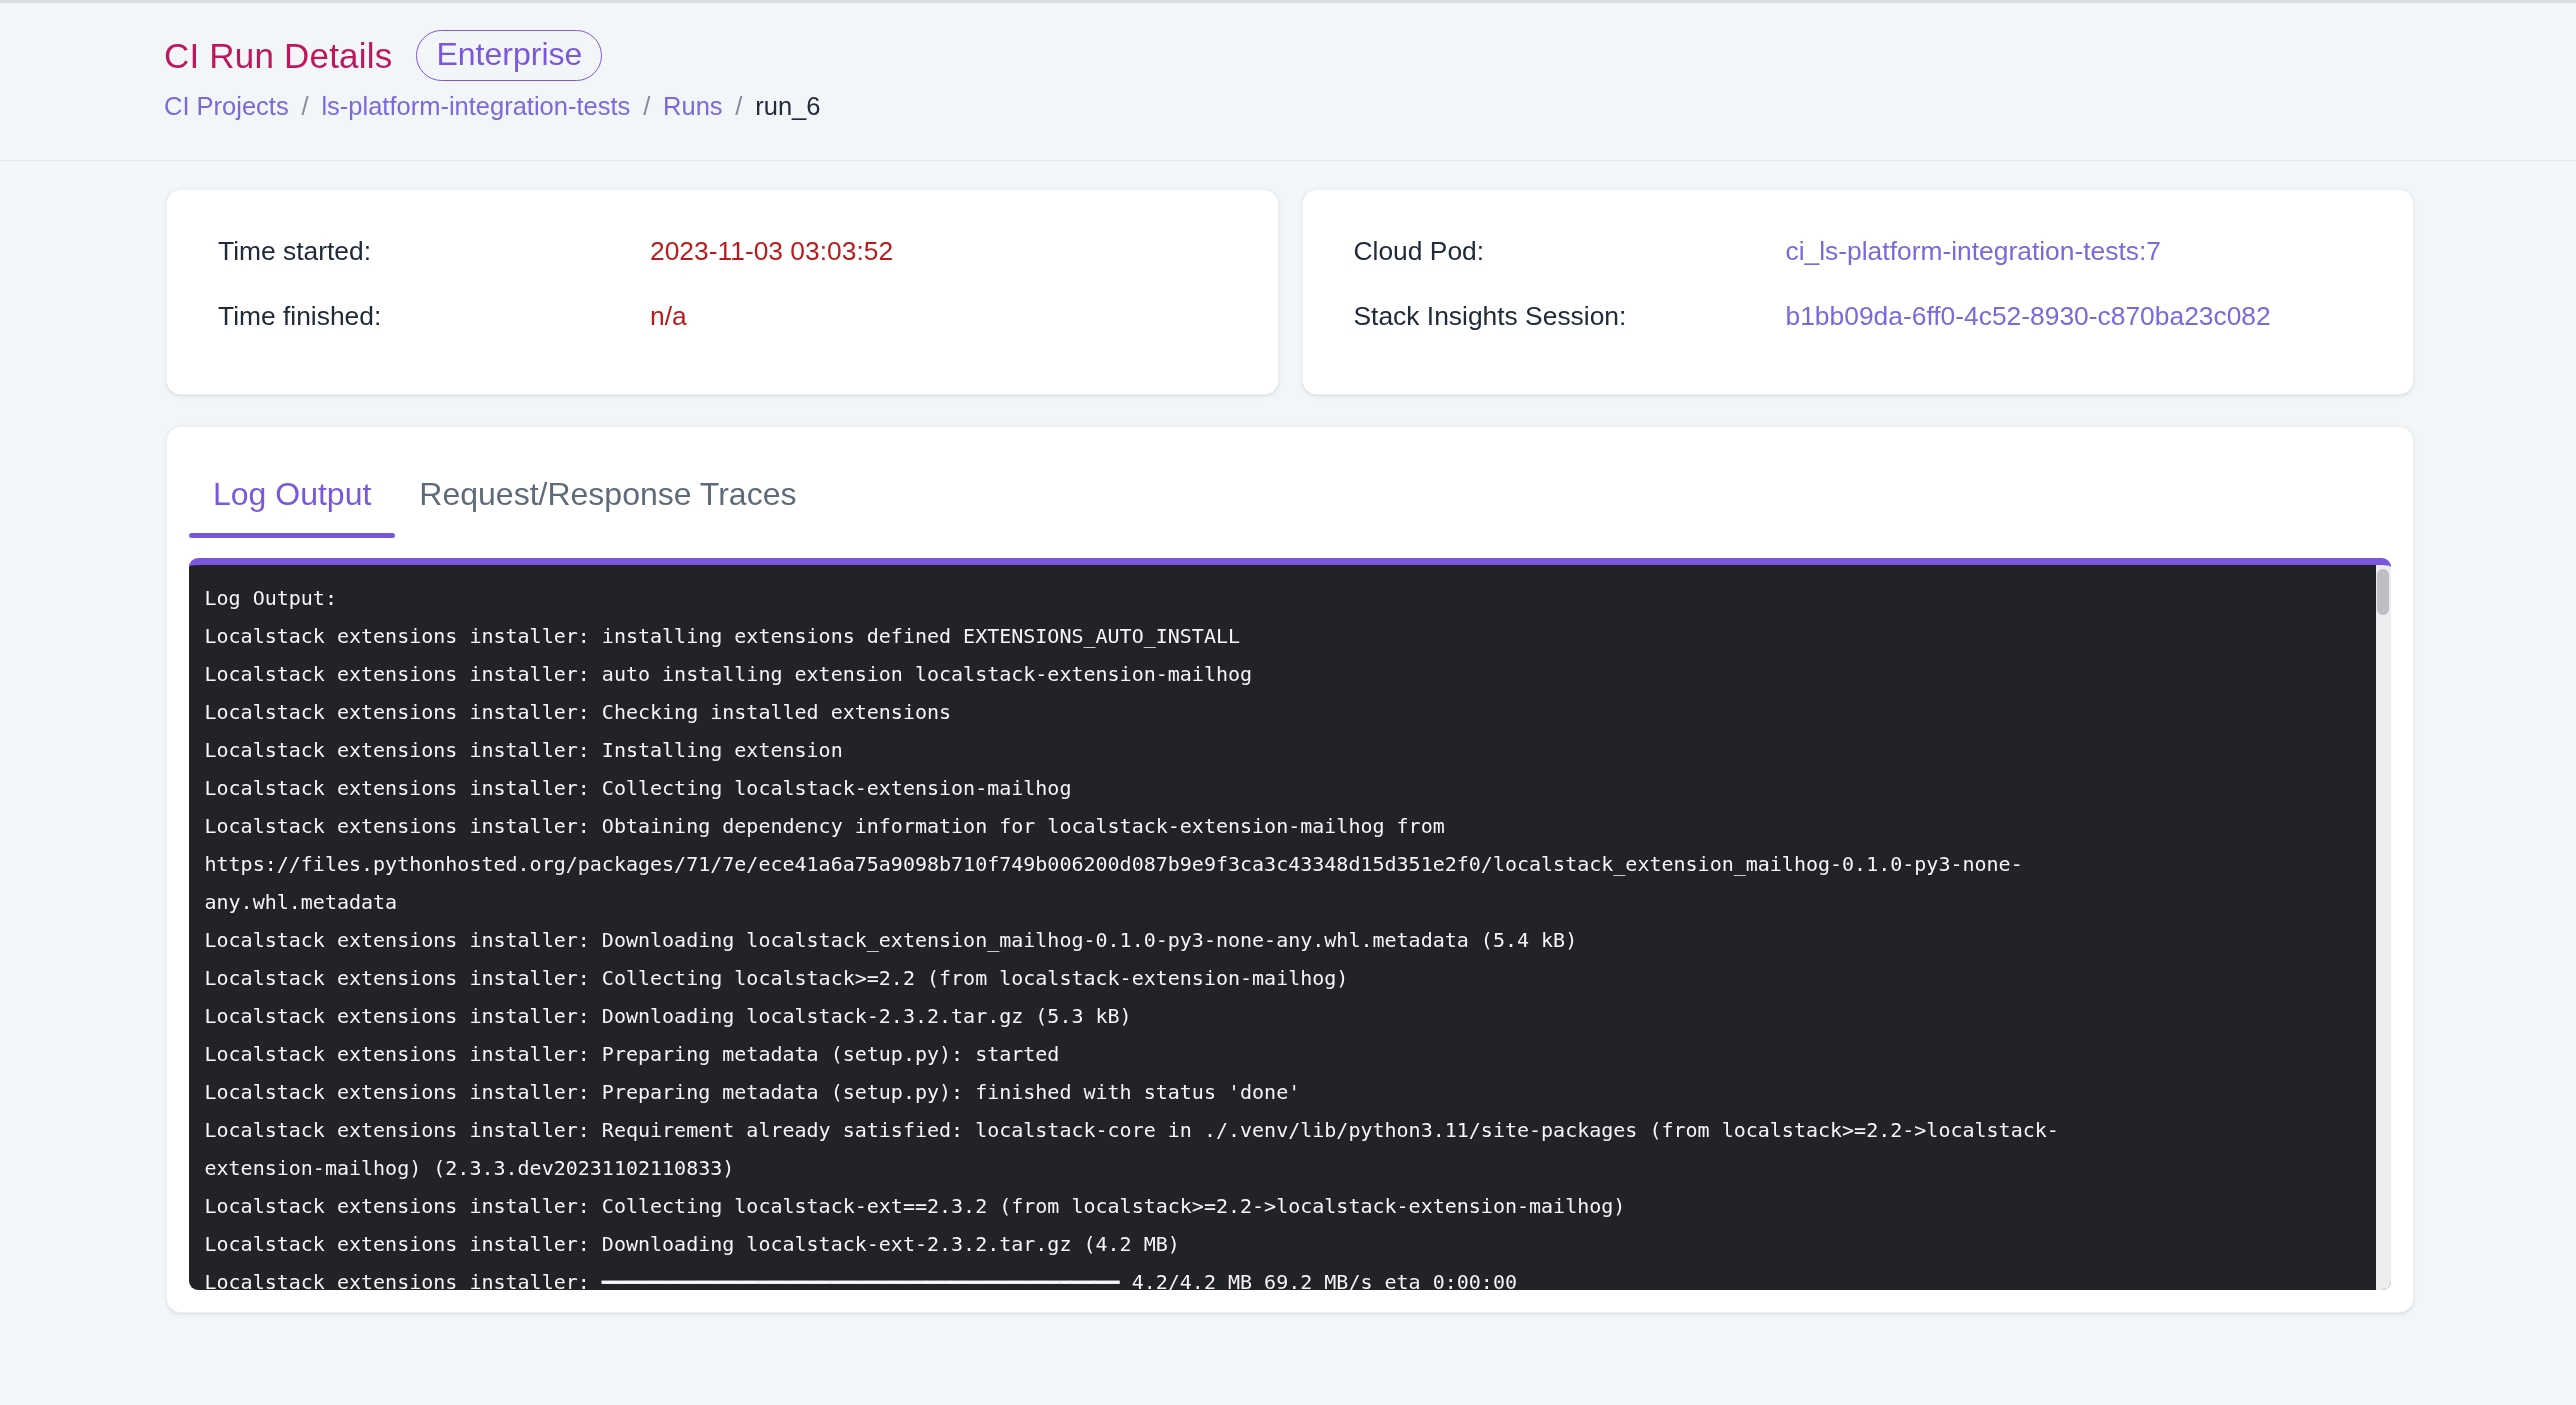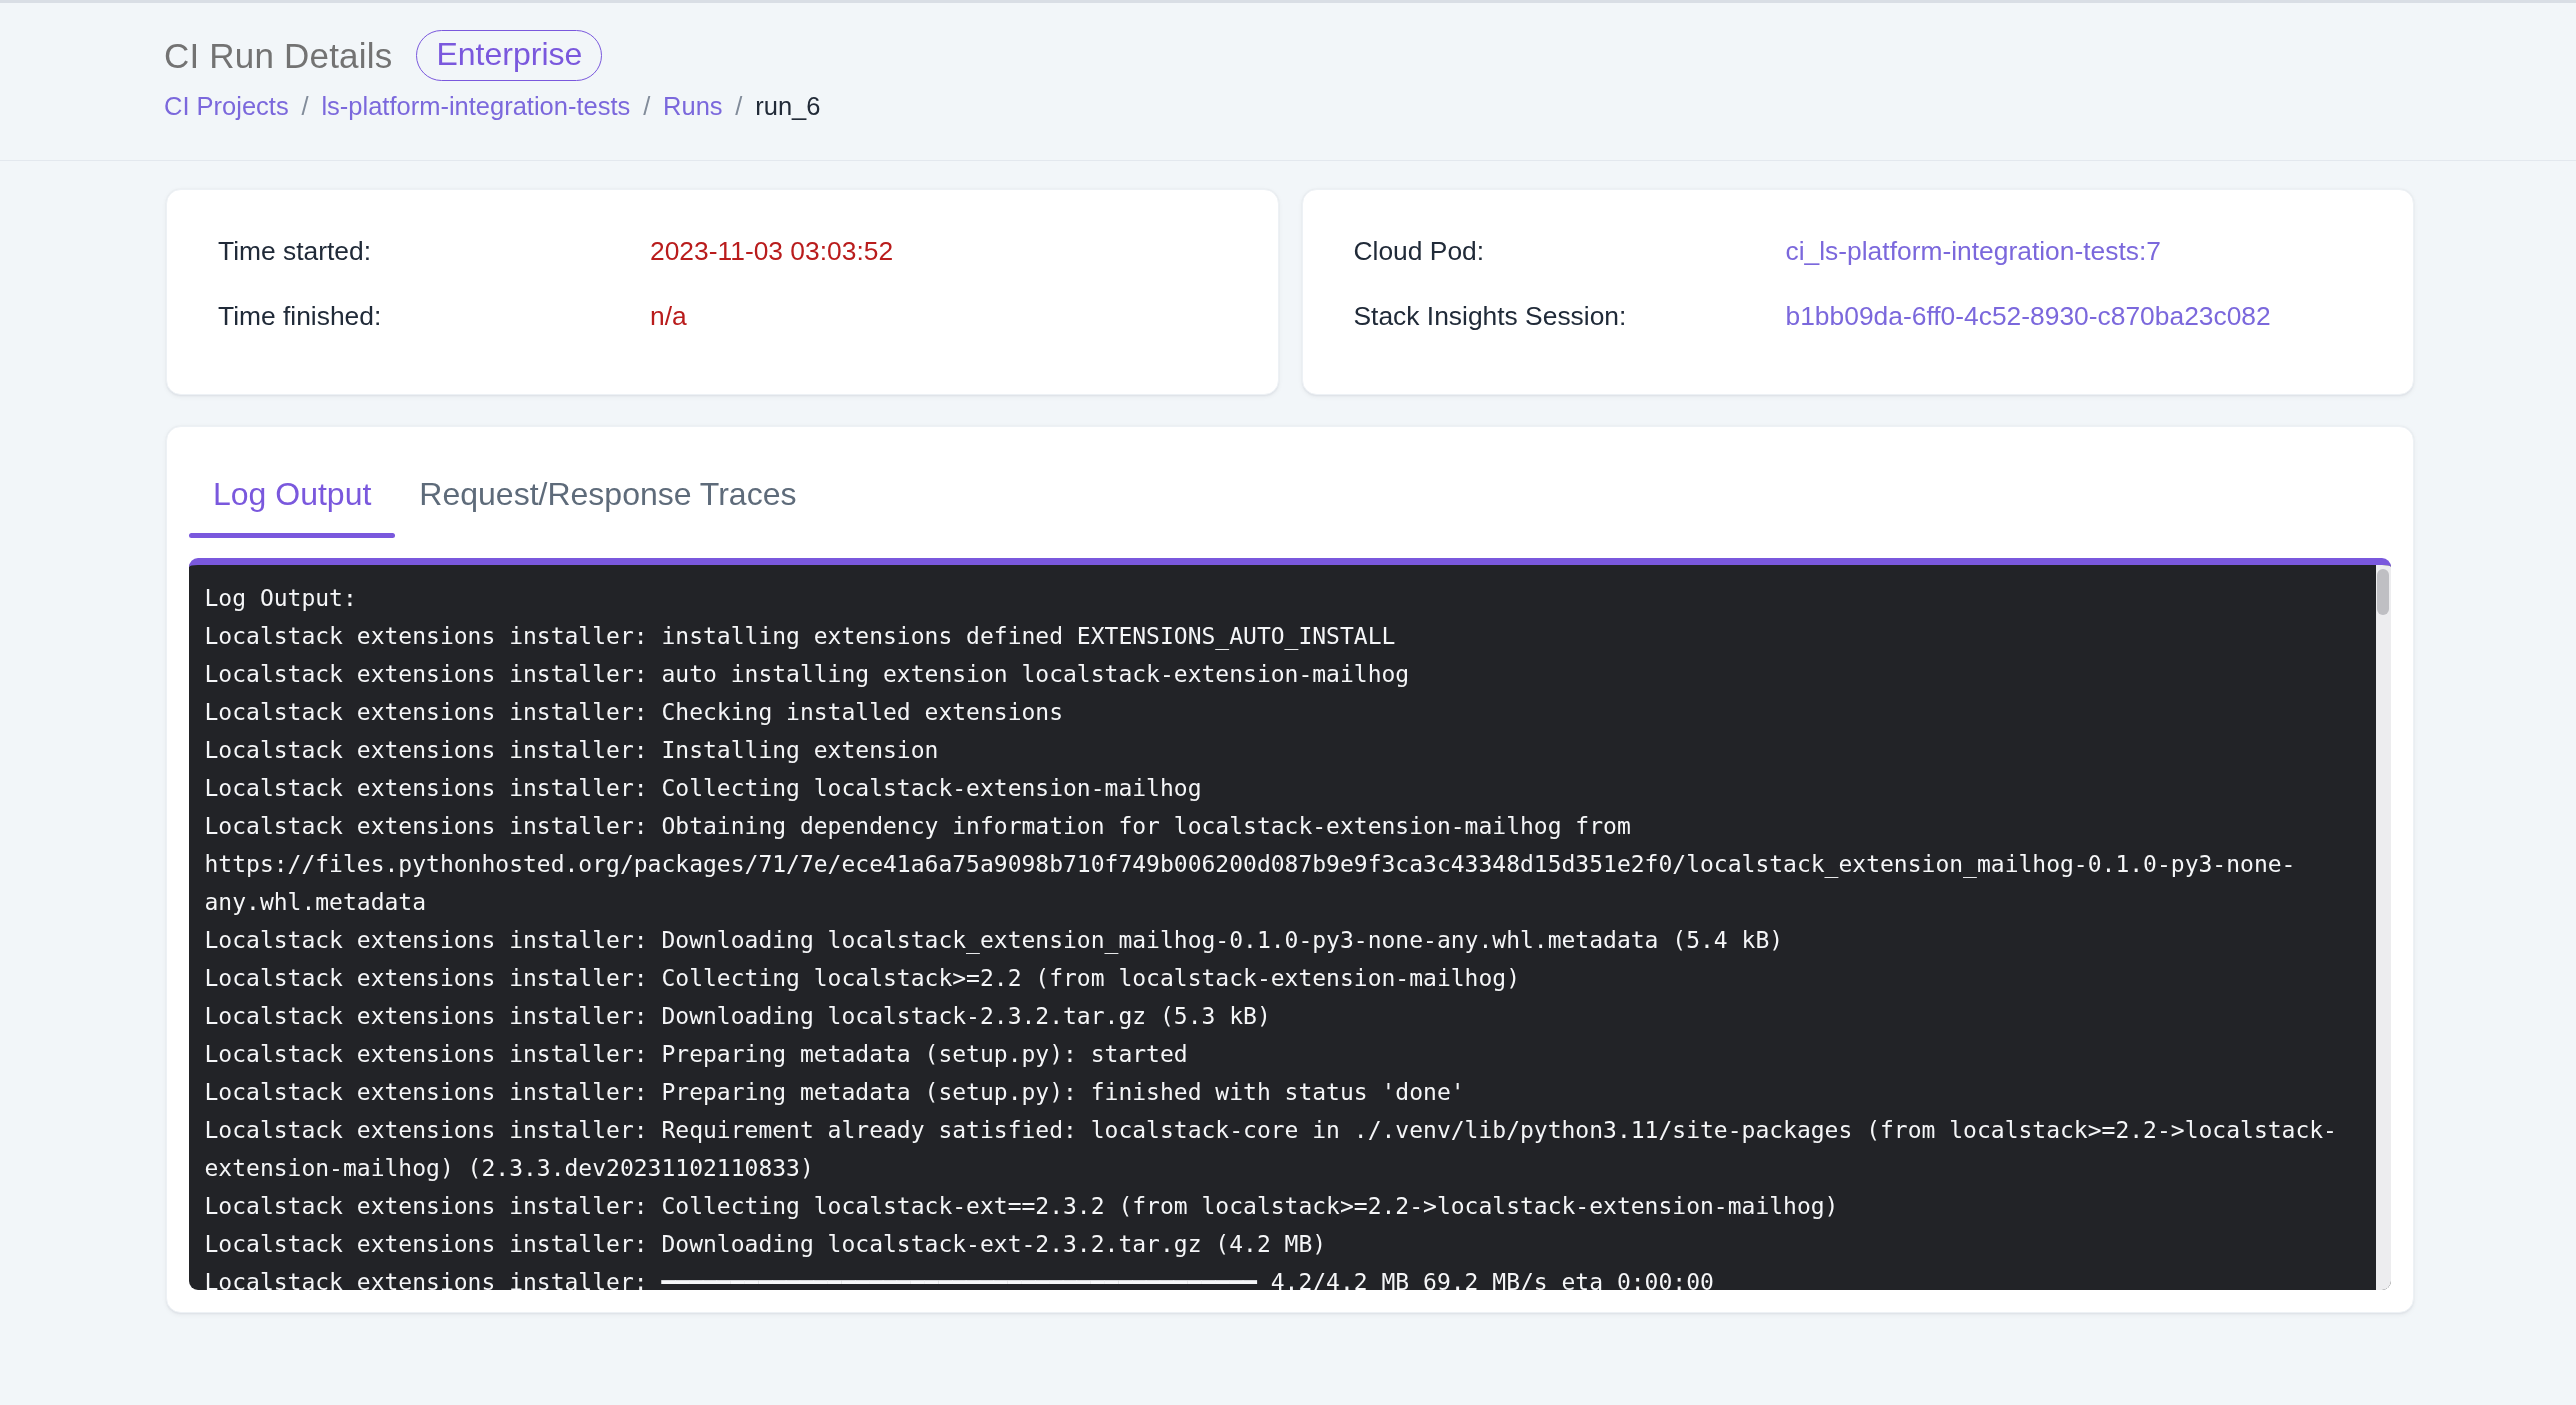--- a/index.html
+++ b/index.html
@@ -30,21 +30,21 @@
   .page-header{
     height:158px;
     padding:27px 164px 0 164px;
     border-bottom:1.8px solid var(--divider);
     background:var(--page-bg);
   }
   .title-row{display:flex;align-items:center;gap:24px;}
   .page-title{
     font-size:35px;
     font-weight:500;
-    color:#737373;
+    color:#be185d;
     letter-spacing:0.2px;
   }
   .badge{
     display:inline-flex;align-items:center;
     border:1.8px solid var(--accent);
     color:var(--accent);
     font-size:32px;
     padding:5.5px 19px 7.3px 19px;
     border-radius:911px;
     background:transparent;
@@ -103,21 +103,21 @@
     height:732px;
     background:var(--terminal-bg);
     border-top:7.3px solid var(--accent);
     border-radius:9px;
     overflow:hidden;
   }
   .term-content{
     position:absolute;inset:0 18px 0 0;
     padding:13.7px 0 0 15.5px;
     font-family:"DejaVu Sans Mono","Liberation Mono",monospace;
-    font-size:23px;
+    font-size:20px;
     line-height:38px;
     color:var(--terminal-text);
     overflow:hidden;
   }
   .term-line{white-space:pre;}
   .term-scrollbar{
     position:absolute;top:0;right:0;bottom:0;
     width:15.5px;
     background:var(--scroll-track);
   }

